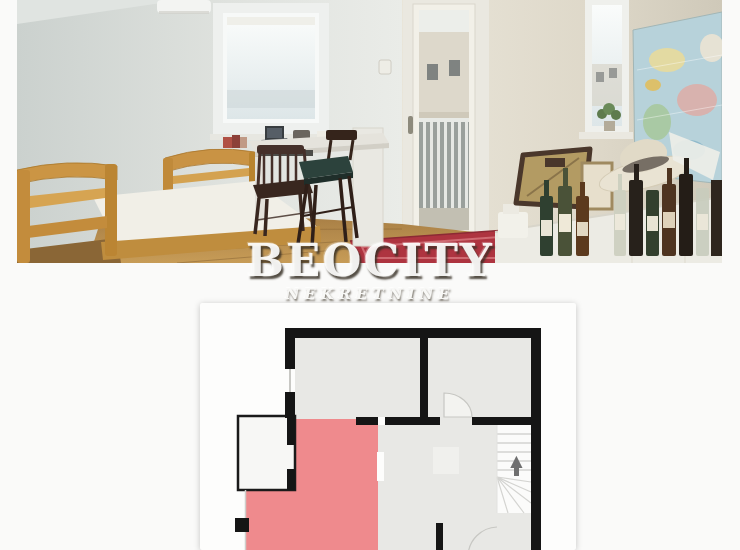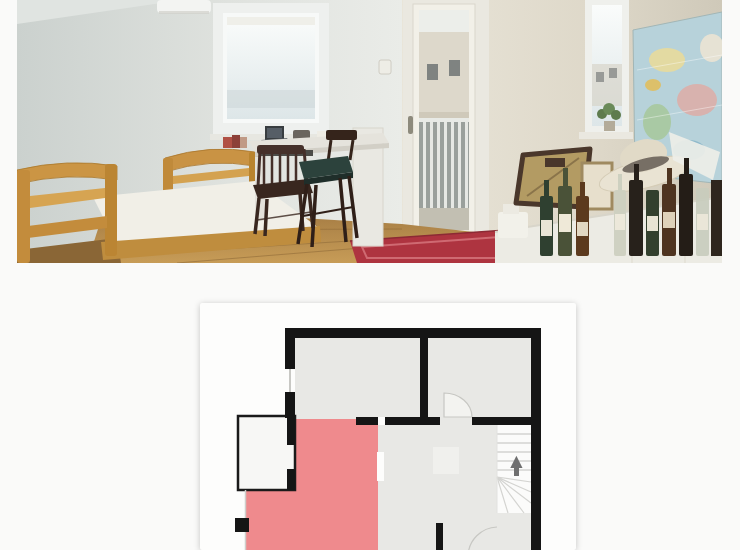--- a/index.html
+++ b/index.html
@@ -231,20 +231,24 @@
         <rect x="309" y="130" width="31" height="10" rx="2" fill="#35241b"></rect>
         <path d="M314,140 L311,162 M336,140 L333,160" stroke="#35241b" stroke-width="3" fill="none"></path>
         <polygon points="282,162 331,156 336,172 287,179" fill="#2c423c"></polygon>
         <polygon points="287,179 336,172 336,178 287,185" fill="#1f2e2a"></polygon>
         <path d="M290,184 L281,244 M332,176 L340,238 M299,185 L295,247 M323,178 L329,242" stroke="#2f1f18" stroke-width="3.5" fill="none"></path>
         <path d="M286,216 L336,207" stroke="#2f1f18" stroke-width="2" fill="none"></path>
       </g>
     </svg>
   </div>
 
+  <div class="watermark">
+    <div class="wm-brand">BEOCITY</div>
+    <div class="wm-tagline">NEKRETNINE</div>
+  </div>
 
   <div class="plan-card">
     <svg viewBox="0 0 376 247">
 
       <g fill="#e8e8e5">
         <rect x="95" y="35" width="125" height="81"></rect>
         <rect x="228" y="35" width="103" height="79"></rect>
         <rect x="178" y="122" width="153" height="125"></rect>
         <rect x="240" y="112" width="32" height="10"></rect>
       </g>

